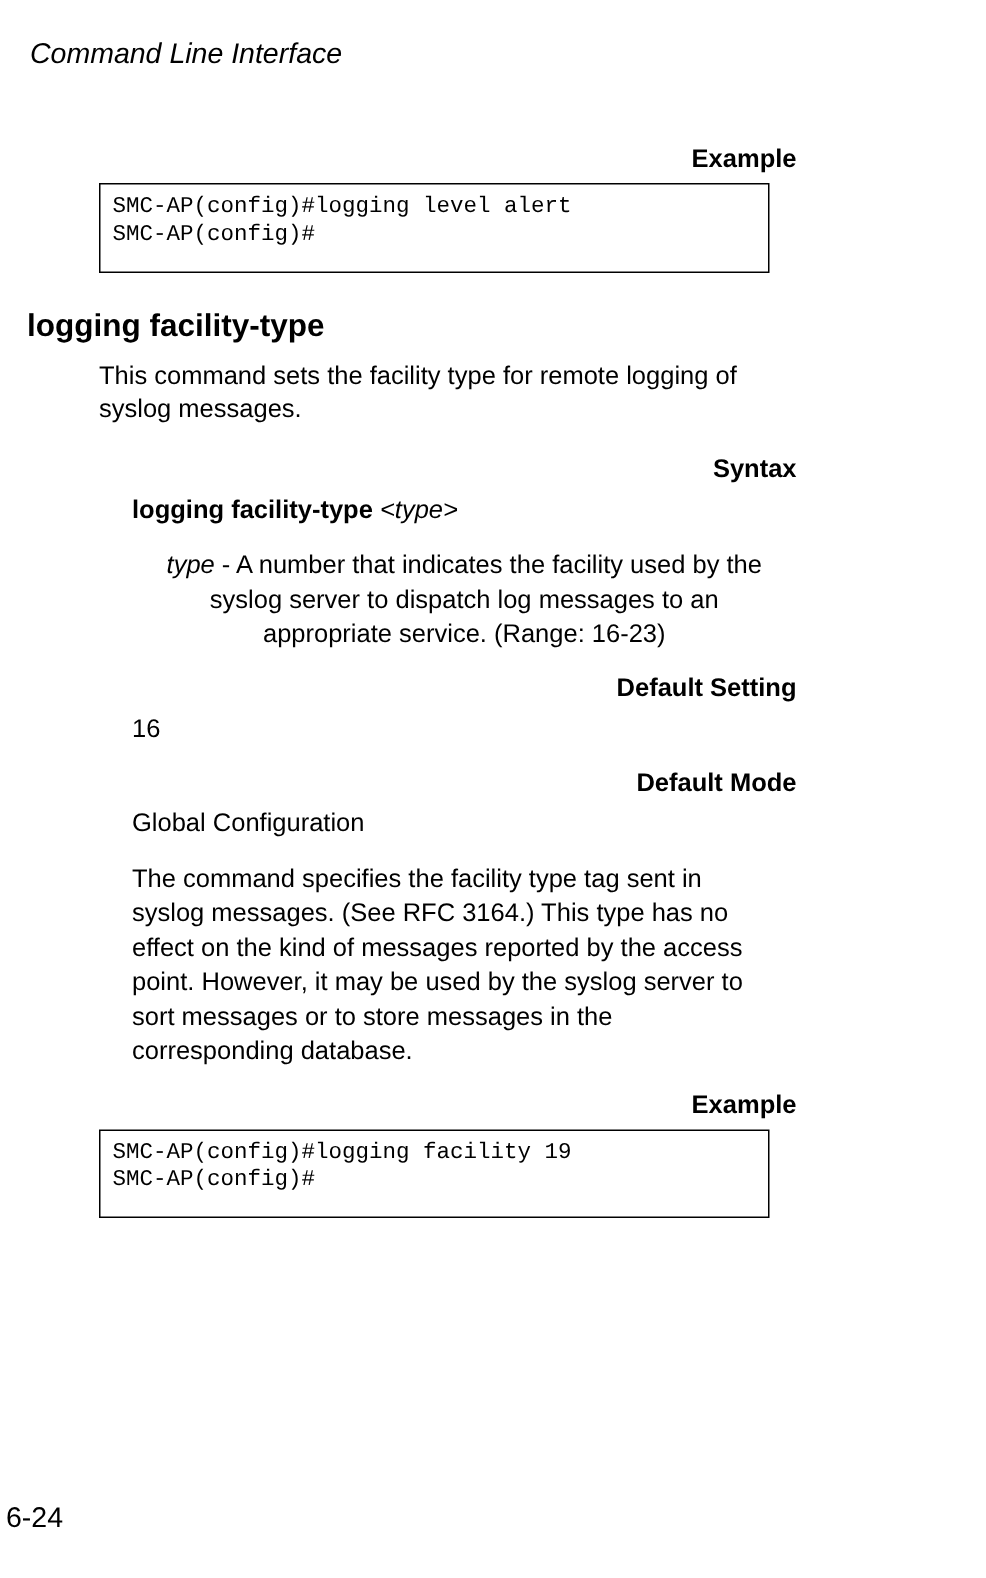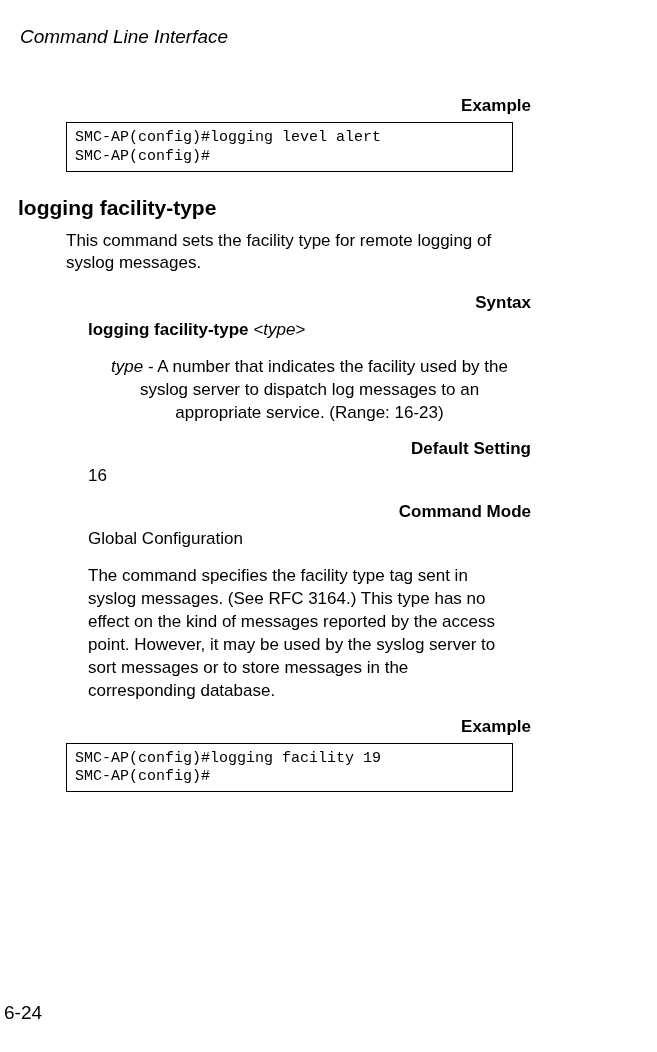--- a/index.html
+++ b/index.html
@@ -28,21 +28,21 @@
   }
   .section-h {
     font-weight: bold;
     font-size: 17px;
     margin: 0 0 6px 48px;
     text-align: right;
   }
   .code-box {
     border: 1px solid #000;
     margin: 0 18px 24px 48px;
-    padding: 6px 8px 4px 8px;
+    padding: 6px 8px 14px 8px;
     font-family: "Courier New", Courier, monospace;
     font-size: 15px;
     line-height: 1.25;
     white-space: pre;
   }
   .h2 {
     font-weight: bold;
     font-size: 21px;
     margin: 0 0 10px 0;
   }
@@ -92,21 +92,21 @@
     <span class="bold">logging facility-type </span><span class="italic">&lt;type&gt;</span>
   </div>
 
   <div class="body-indent3">
     <span class="italic">type</span><span> - </span><span>A number that indicates the facility used by the syslog server to dispatch log messages to an appropriate service. (Range: 16-23)</span>
   </div>
 
   <div class="section-h">Default Setting</div>
   <div class="body-indent2">16</div>
 
-  <div class="section-h">Command Mode</div>
+  <div class="section-h">Default Mode</div>
   <div class="body-indent2">Global Configuration</div>
 
   <div class="body-indent2">The command specifies the facility type tag sent in syslog messages. (See RFC 3164.) This type has no effect on the kind of messages reported by the access point. However, it may be used by the syslog server to sort messages or to store messages in the corresponding database.</div>
 
   <div class="section-h">Example</div>
   <div class="code-box">SMC-AP(config)#logging facility 19
 SMC-AP(config)#</div>
 
   <div class="page-num">6-24</div>
 

